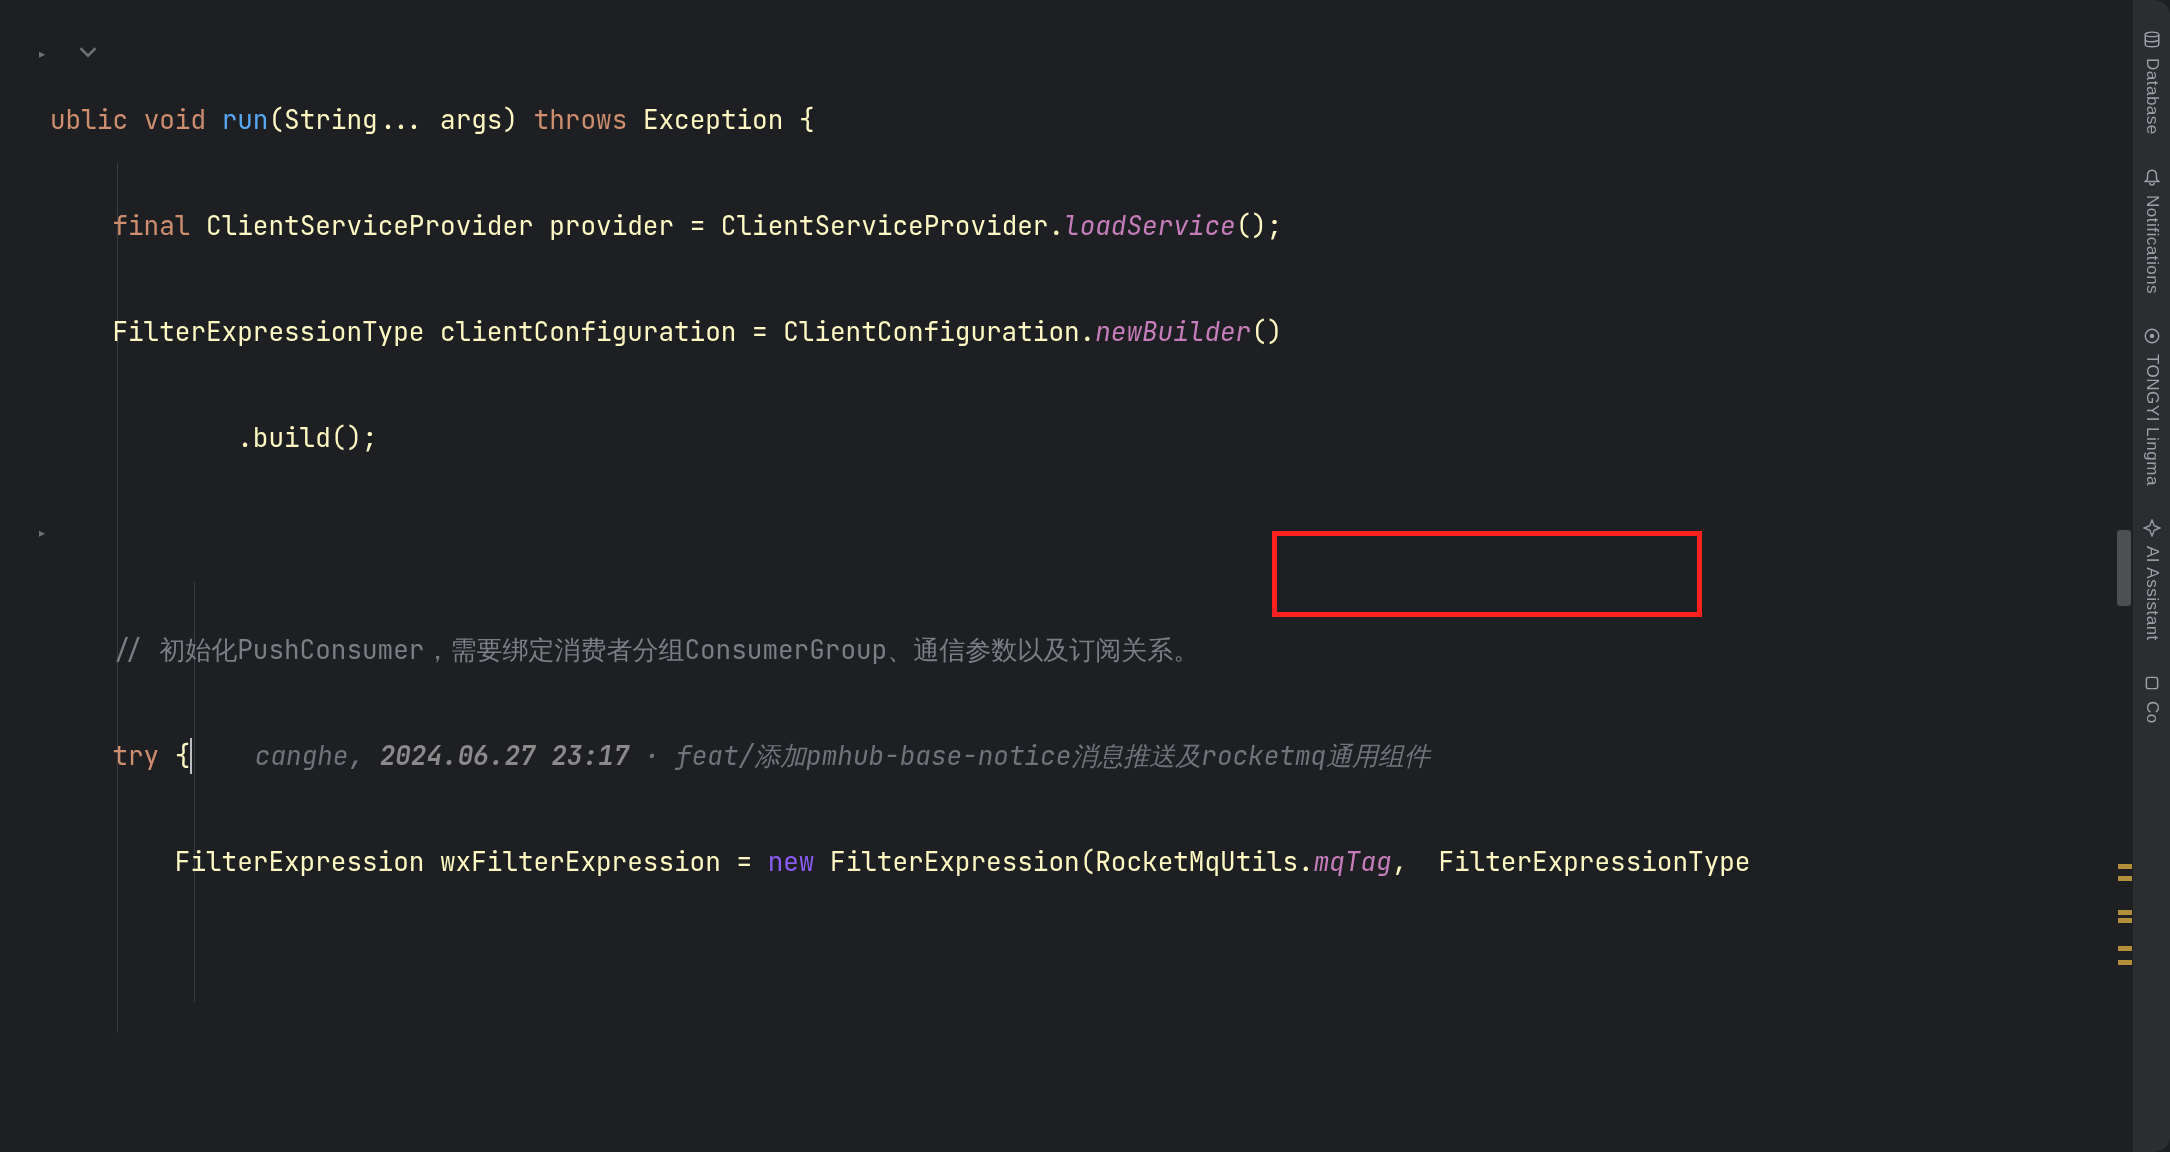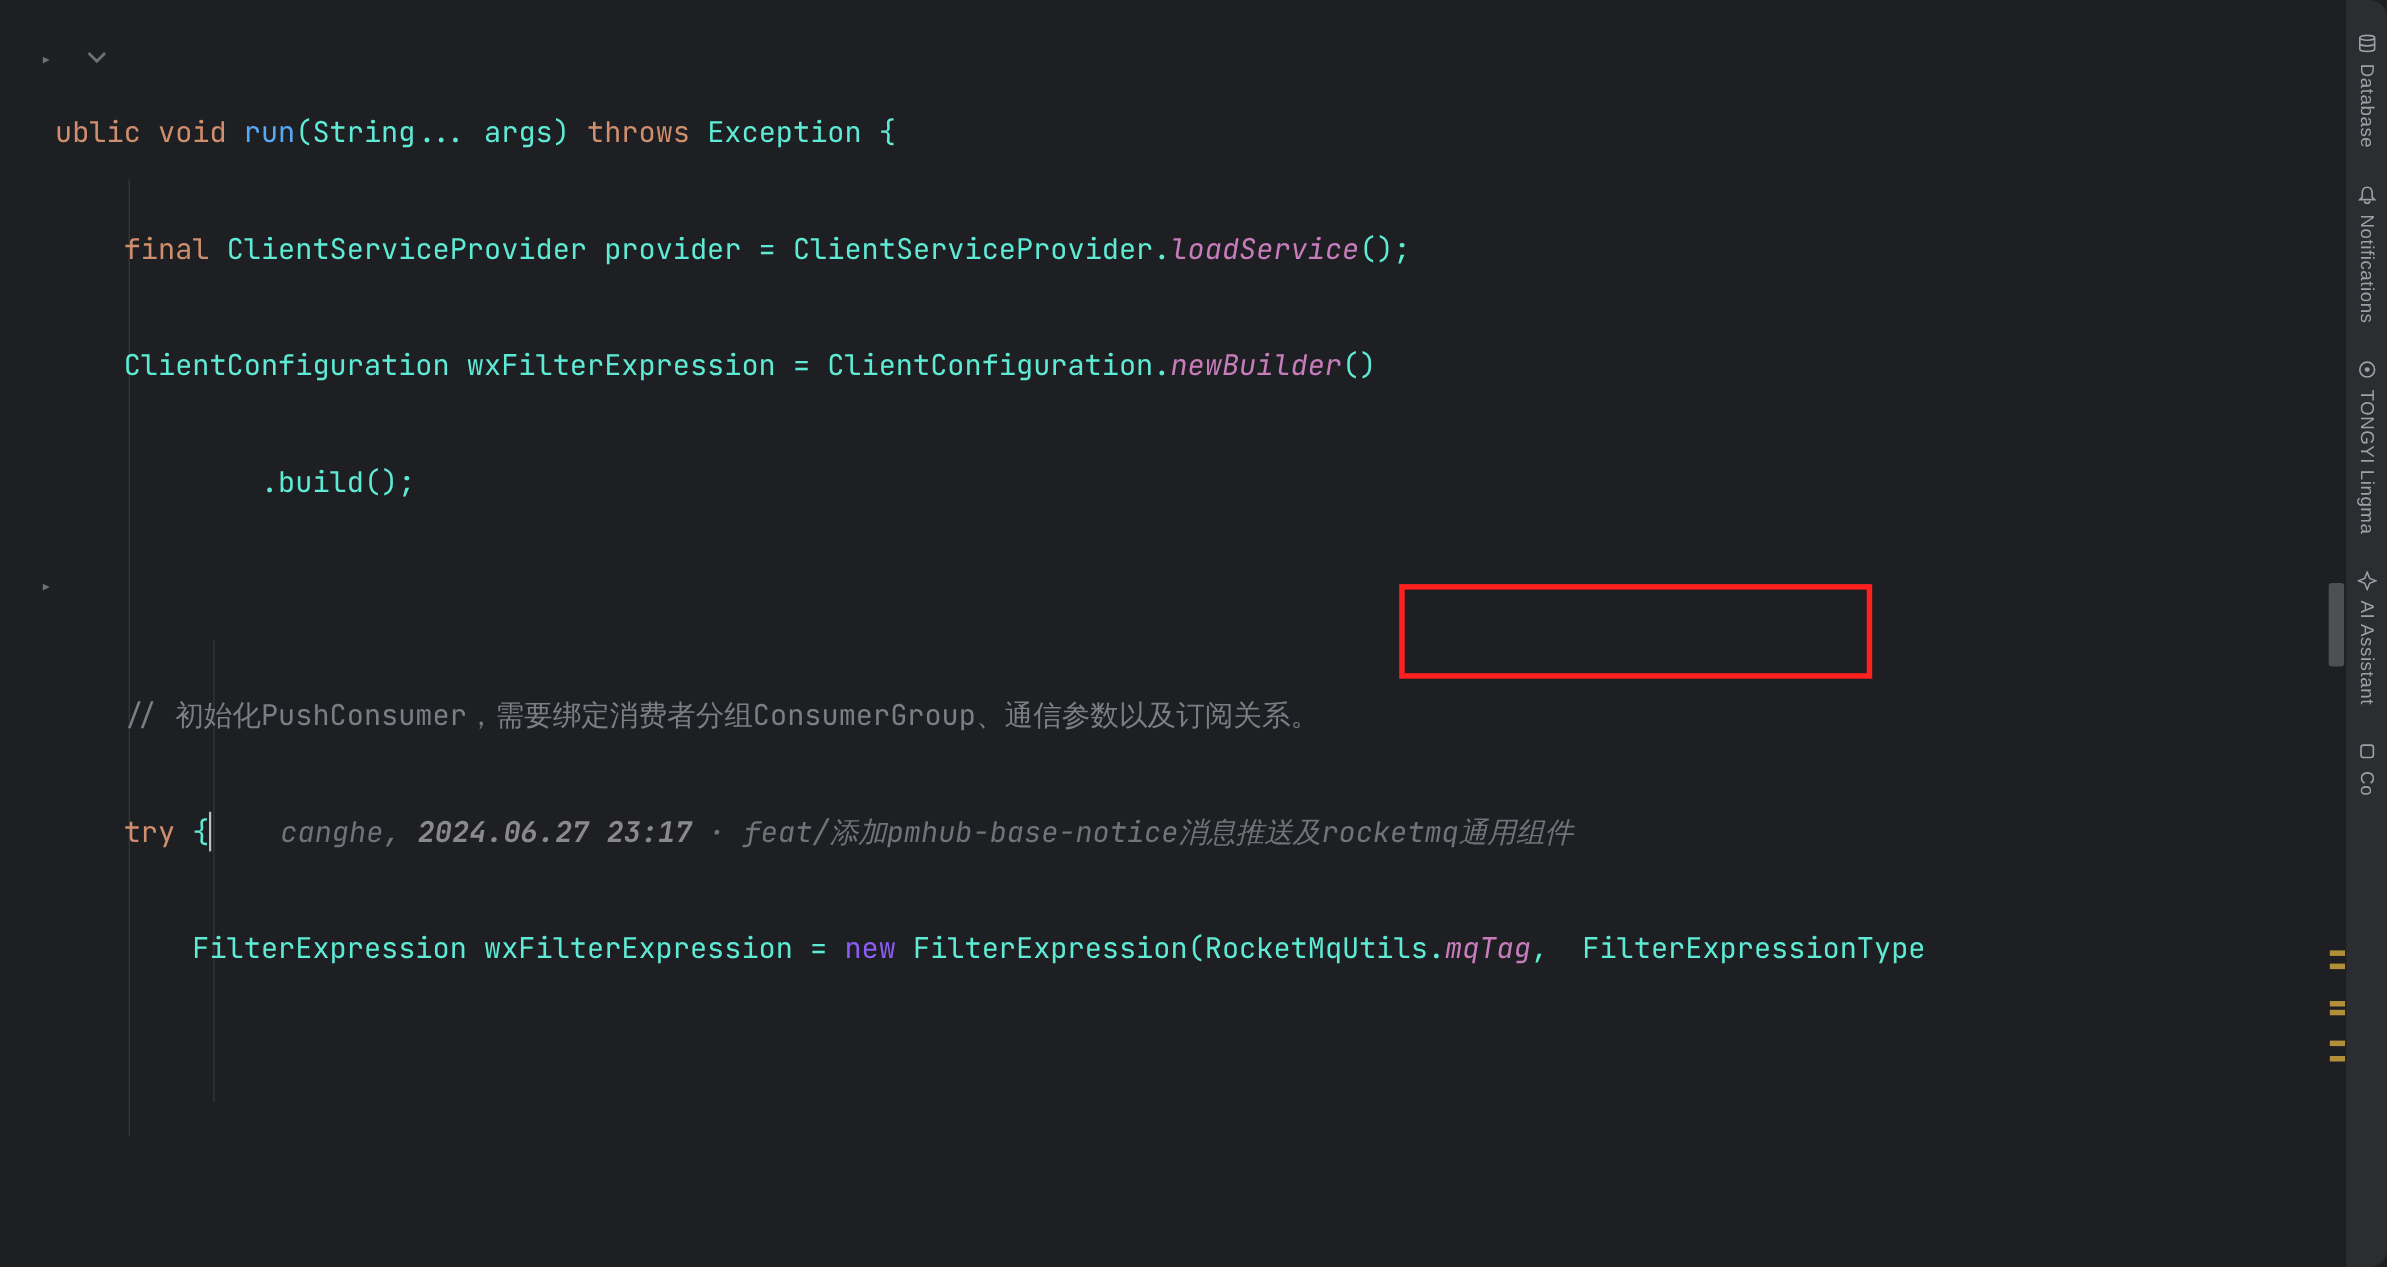--- a/index.html
+++ b/index.html
@@ -40,21 +40,21 @@
     .code-line { height: 53px; display: block; }
     
     .c-annotation { color: #b3ae60; }
     .c-muted { color: #6f737a; }
     .c-keyword { color: #cf8e6d; }
     .c-method { color: #56a8f5; }
     .c-string-param { color: #c77dbb; font-style: italic; }
     .c-comment { color: #7a7e85; }
     .c-new { color: #8b5cf6; }
     .c-static { color: #c77dbb; font-style: italic; }
-    .c-type { color: #5eead4; }
+    .c-type { color: #fef9c3; }
     .c-author { color: #6f737a; font-style: italic; }
     .c-date { color: #8a8a8a; font-style: italic; font-weight: bold; }
     .c-blame-msg { color: #6f737a; font-style: italic; }
     
     .cursor-caret {
       display: inline-block;
       width: 2px;
       height: 36px;
       background: #bcbec4;
       vertical-align: middle;
@@ -152,21 +152,21 @@
   <span class="gutter-mark" style="top:42px;">▸</span>
   <span class="gutter-mark" style="top:521px;">▸</span>
 
   <svg class="chevron-down" viewBox="0 0 16 16">
       <path d="M2 5 L8 11 L14 5" stroke="#6e7074" stroke-width="2" fill="none"></path>
     </svg>
 
   <div class="code-area">
 <span class="code-line"><span class="c-keyword">ublic</span> <span class="c-keyword">void</span> <span class="c-method">run</span><span class="c-type">(String... args)</span> <span class="c-keyword">throws</span> <span class="c-type">Exception {</span></span>
 <span class="code-line">    <span class="c-keyword">final</span> <span class="c-type">ClientServiceProvider provider = ClientServiceProvider.</span><span class="c-static">loadService</span><span class="c-type">();</span></span>
-<span class="code-line">    <span class="c-type">ClientConfiguration wxFilterExpression = ClientConfiguration.</span><span class="c-static">newBuilder</span><span class="c-type">()</span></span>
+<span class="code-line">    <span class="c-type">FilterExpressionType clientConfiguration = ClientConfiguration.</span><span class="c-static">newBuilder</span><span class="c-type">()</span></span>
 <span class="code-line">            <span class="c-type">.build();</span></span>
 <span class="code-line"> </span>
 <span class="code-line">    <span class="c-comment">// 初始化PushConsumer，需要绑定消费者分组ConsumerGroup、通信参数以及订阅关系。</span></span>
 <span class="code-line">    <span class="c-keyword">try</span> <span class="c-type">{</span><span class="cursor-caret"></span>    <span class="c-author">canghe,</span> <span class="c-date">2024.06.27 23:17</span> <span class="c-blame-msg">·</span> <span class="c-blame-msg">feat/添加pmhub-base-notice消息推送及rocketmq通用组件</span></span>
 <span class="code-line">        <span class="c-type">FilterExpression wxFilterExpression = </span><span class="c-new">new</span><span class="c-type"> FilterExpression(RocketMqUtils.</span><span class="c-static">mqTag</span><span class="c-type">,  FilterExpressionType</span></span>
 
 
 
 
 

